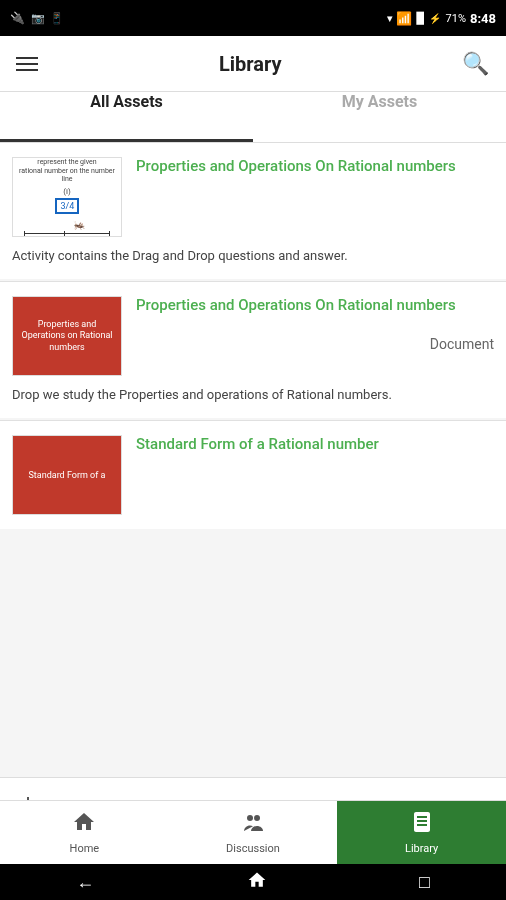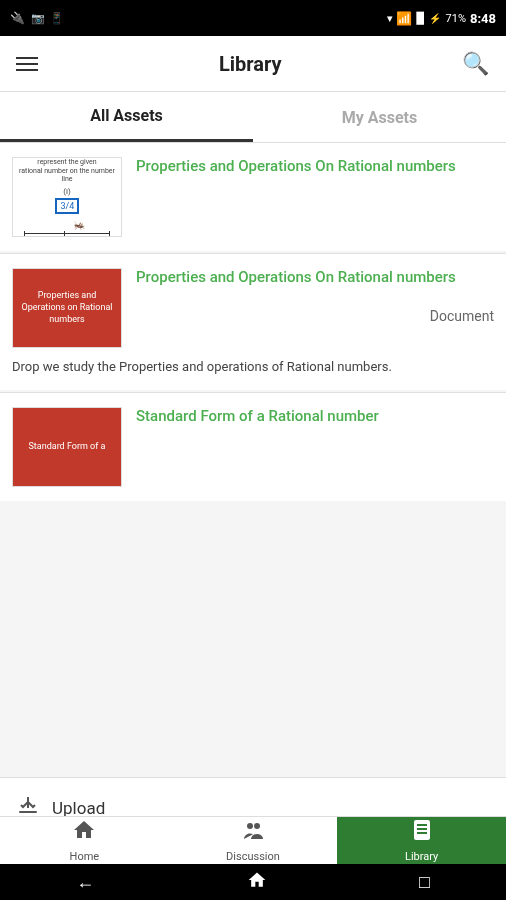--- a/index.html
+++ b/index.html
@@ -71,21 +71,20 @@
     
     .tabs {
       display: flex;
       background: #fff;
       border-bottom: 1px solid #ddd;
     }
     .tab {
       flex: 1;
       height: 50px;
       display: flex;
-      align-items: center;
       justify-content: center;
       font-size: 16px;
       cursor: pointer;
     }
     .tab.active {
       color: #222;
       font-weight: bold;
       border-bottom: 3px solid #333;
     }
     .tab.inactive {
@@ -194,21 +193,21 @@
       color: #555;
     }
     .upload-label {
       font-size: 17px;
       color: #333;
       font-weight: 400;
     }
 
     
     .bottom-nav {
-      height: 48px;
+      height: 64px;
       display: flex;
       background: #fff;
       border-top: 1px solid #ddd;
       position: absolute;
       bottom: 36px;
       width: 100%;
     }
     .nav-item {
       flex: 1;
       display: flex;
@@ -330,20 +329,21 @@
             <span>-1</span>
               <span>0</span>
               <span>1</span>
           </div>
         </div>
       </div>
       <div class="asset-info">
         <div class="asset-title">Properties and Operations On Rational numbers</div>
       </div>
     </div>
+    <div class="asset-desc">Activity contains the Drag and Drop questions and answer.</div>
   </div>
 
   <div class="divider"></div>
 
   <div class="asset-card">
     <div class="asset-row">
       <div class="asset-thumb red-bg">
         <span class="thumb-text">Properties and Operations on Rational numbers</span>
       </div>
       <div class="asset-info">

